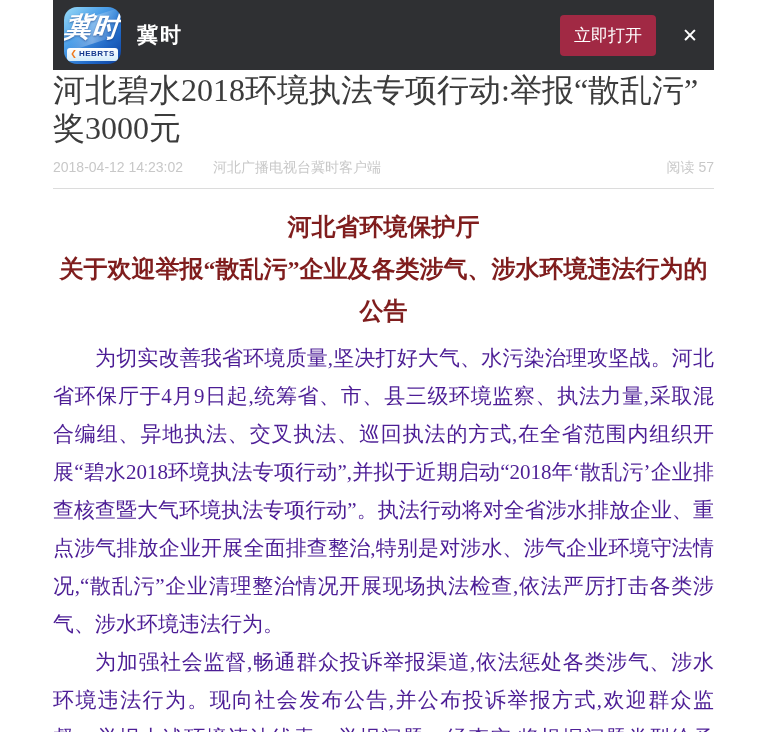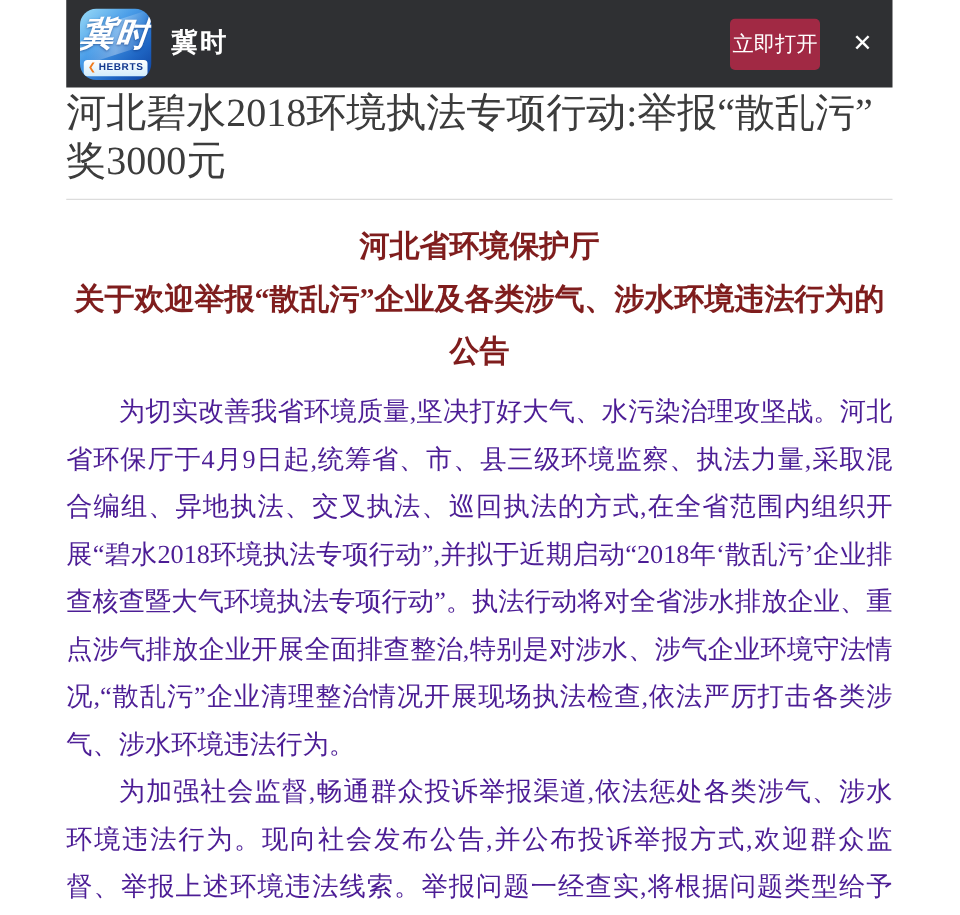--- a/index.html
+++ b/index.html
@@ -89,21 +89,21 @@
     margin-top: 6px;
     letter-spacing: 1px;
   }
   .open-btn {
     background: #a12944;
     color: #ffffff;
     border: none;
     border-radius: 4px;
     font-size: 17px;
     font-family: "Liberation Sans", "DejaVu Sans", sans-serif;
-    padding: 9px 2px;
+    padding: 9px 14px;
     cursor: pointer;
     flex: 0 0 auto;
   }
   .close {
     color: #ffffff;
     font-size: 19px;
     font-weight: bold;
     margin: 0 8px 0 26px;
     cursor: pointer;
     flex: 0 0 auto;
@@ -166,20 +166,26 @@
     </div>
     <div class="banner-text">
       <div class="app-title">冀时</div>
     </div>
     <button class="open-btn">立即打开</button>
     <span class="close">✕</span>
   </header>
 
   <h1 class="article-title">河北碧水2018环境执法专项行动:举报“散乱污” 奖3000元</h1>
 
+  <div class="meta-row">
+    <span class="date">2018-04-12 14:23:02</span>
+    <span class="source">河北广播电视台冀时客户端</span>
+    <span class="spacer"></span>
+    <span class="reads">阅读 57</span>
+  </div>
 
   <div class="divider"></div>
 
   <div class="notice-heading">
     <p>河北省环境保护厅</p>
     <p>关于欢迎举报“散乱污”企业及各类涉气、涉水环境违法行为的公告</p>
   </div>
 
   <div class="article-body">
     <p>为切实改善我省环境质量,坚决打好大气、水污染治理攻坚战。河北省环保厅于4月9日起,统筹省、市、县三级环境监察、执法力量,采取混合编组、异地执法、交叉执法、巡回执法的方式,在全省范围内组织开展“碧水2018环境执法专项行动”,并拟于近期启动“2018年‘散乱污’企业排查核查暨大气环境执法专项行动”。执法行动将对全省涉水排放企业、重点涉气排放企业开展全面排查整治,特别是对涉水、涉气企业环境守法情况,“散乱污”企业清理整治情况开展现场执法检查,依法严厉打击各类涉气、涉水环境违法行为。</p>

